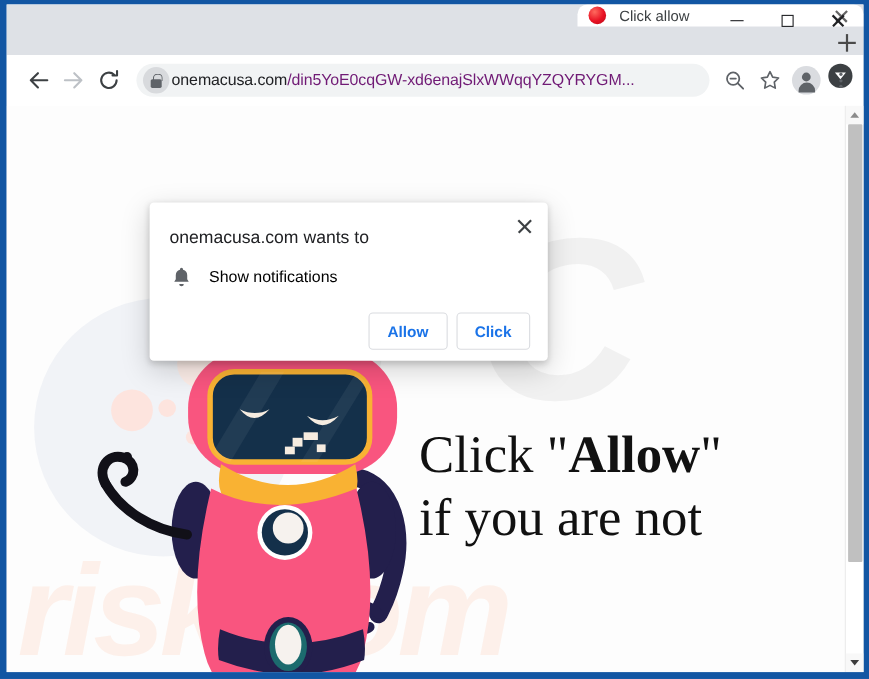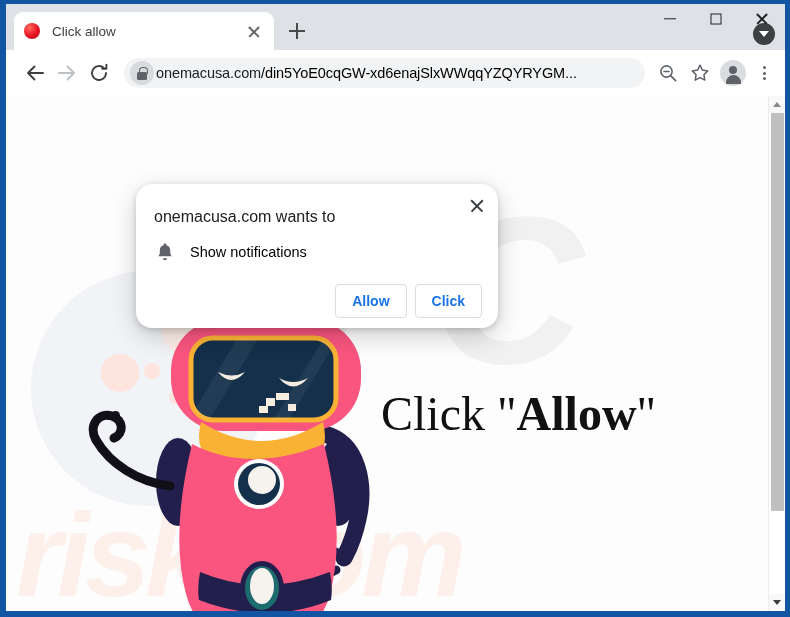--- a/index.html
+++ b/index.html
@@ -26,20 +26,21 @@
     overflow: hidden;
   }
 
   
   .tabstrip {
     position: relative;
     height: 46px;
     background: #dee1e6;
     display: flex;
     align-items: flex-end;
+    flex-direction: column;
   }
   .tab {
     position: relative;
     margin-left: 8px;
     width: 260px; height: 38px;
     background: #ffffff;
     border-radius: 9px 9px 0 0;
     display: flex;
     align-items: center;
     padding: 0 10px;
@@ -197,21 +198,21 @@
   .url {
     flex: 1 1 auto;
     font-size: 14.5px;
     color: #202124;
     white-space: nowrap;
     overflow: hidden;
     min-width: 0;
     letter-spacing: -0.1px;
   }
   .url .host { color: #202124; }
-  .url .path { color: #000000; }
+  .url .path { color: #701a75; }
 
   .tbicon {
     width: 30px; height: 30px;
     flex: 0 0 auto;
     position: relative;
   }
   .tbicon svg { position: absolute; left: 5px; top: 5px; }
   .avatar {
     width: 26px; height: 26px;
     border-radius: 50%;
@@ -360,21 +361,21 @@
     background: #c0c0c0;
     border-radius: 1px;
   }
 
   
   .dialog {
     position: absolute;
     left: 130px; top: 88px;
     width: 362px;
     background: #ffffff;
-    border-radius: 16px;
+    border-radius: 4px;
     box-shadow: 0 2px 6px rgba(0,0,0,.16), 0 8px 26px rgba(0,0,0,.18);
     padding: 16px 16px 10px 18px;
     z-index: 40;
   }
   .dialog-close {
     position: absolute;
     right: 10px; top: 11px;
     width: 22px; height: 22px;
   }
   .dialog-close::before, .dialog-close::after {
@@ -548,21 +549,21 @@
           <path d="M134 258 q62 26 130 0 q3 16 1 28 q-64 26 -132 0 q-2 -12 1 -28 z" fill="#231f4c"></path>
           <ellipse cx="196" cy="274" rx="22" ry="27" fill="#231f4c"></ellipse>
           <ellipse cx="196" cy="274" rx="17" ry="22" fill="#1c6b6e"></ellipse>
           <ellipse cx="196" cy="272" rx="12" ry="18" fill="#f6f2ee"></ellipse>
 
           <path d="M104 172 C72 168 44 150 30 126" fill="none" stroke="#111018" stroke-width="9" stroke-linecap="round"></path>
           <path d="M30 126 C22 112 32 98 46 102 C58 106 58 120 48 124" fill="none" stroke="#111018" stroke-width="9" stroke-linecap="round"></path>
         </svg>
       </div>
 
-      <div class="headline"><span>Click "</span><b>Allow</b><span>"</span><br><br></div>
+      <div class="headline"><span>Click "</span><b>Allow</b><span>"</span><br><span>if you are not</span><br></div>
 
     </div>
 
     <div class="scrollbar">
       <div class="sb-arrow sb-up"></div>
       <div class="sb-thumb"></div>
       <div class="sb-arrow sb-down"></div>
     </div>
 
     <div class="dialog">

